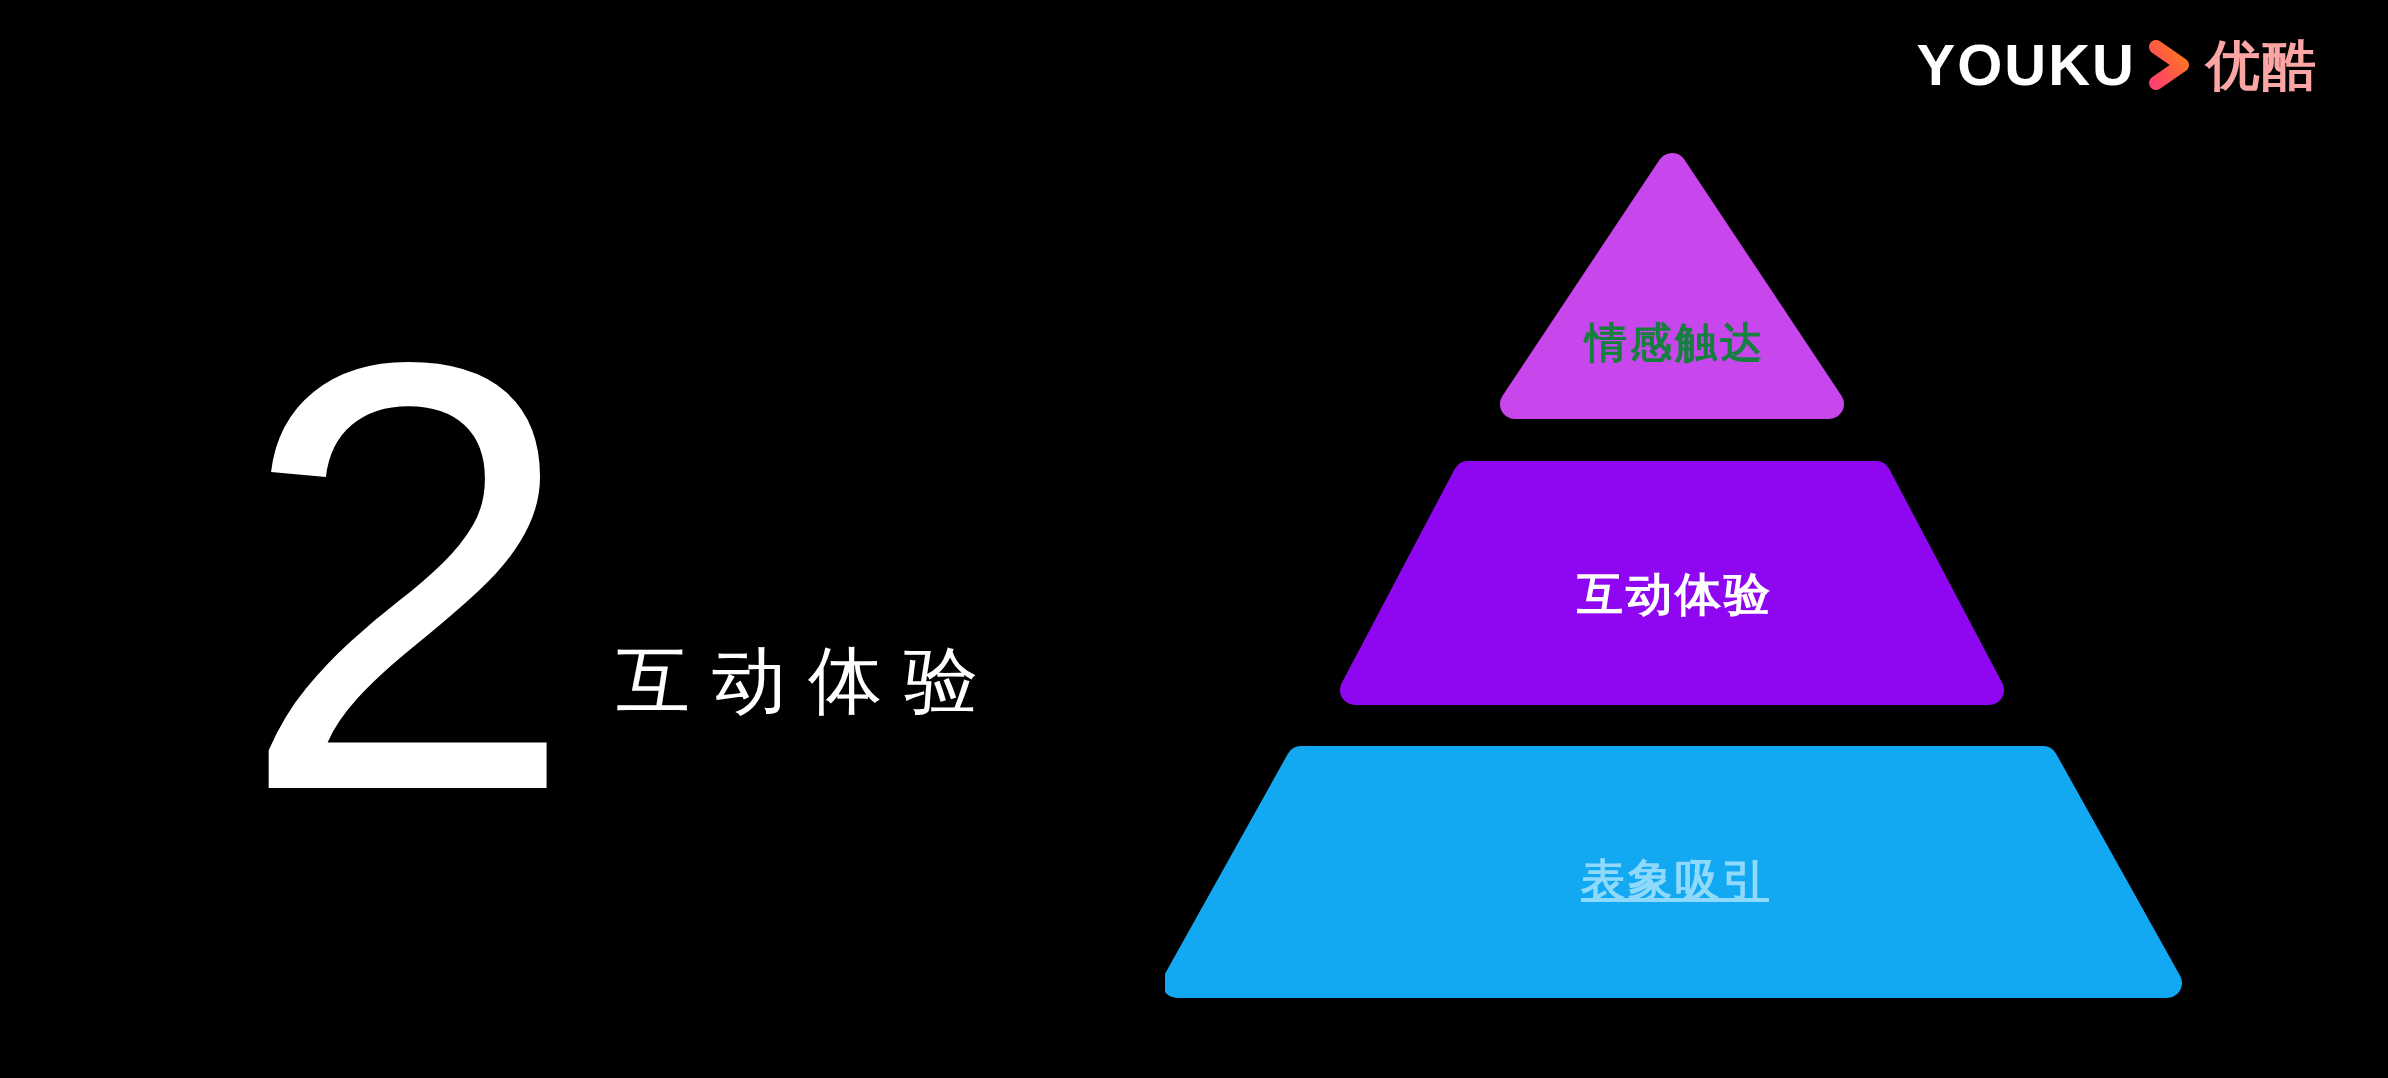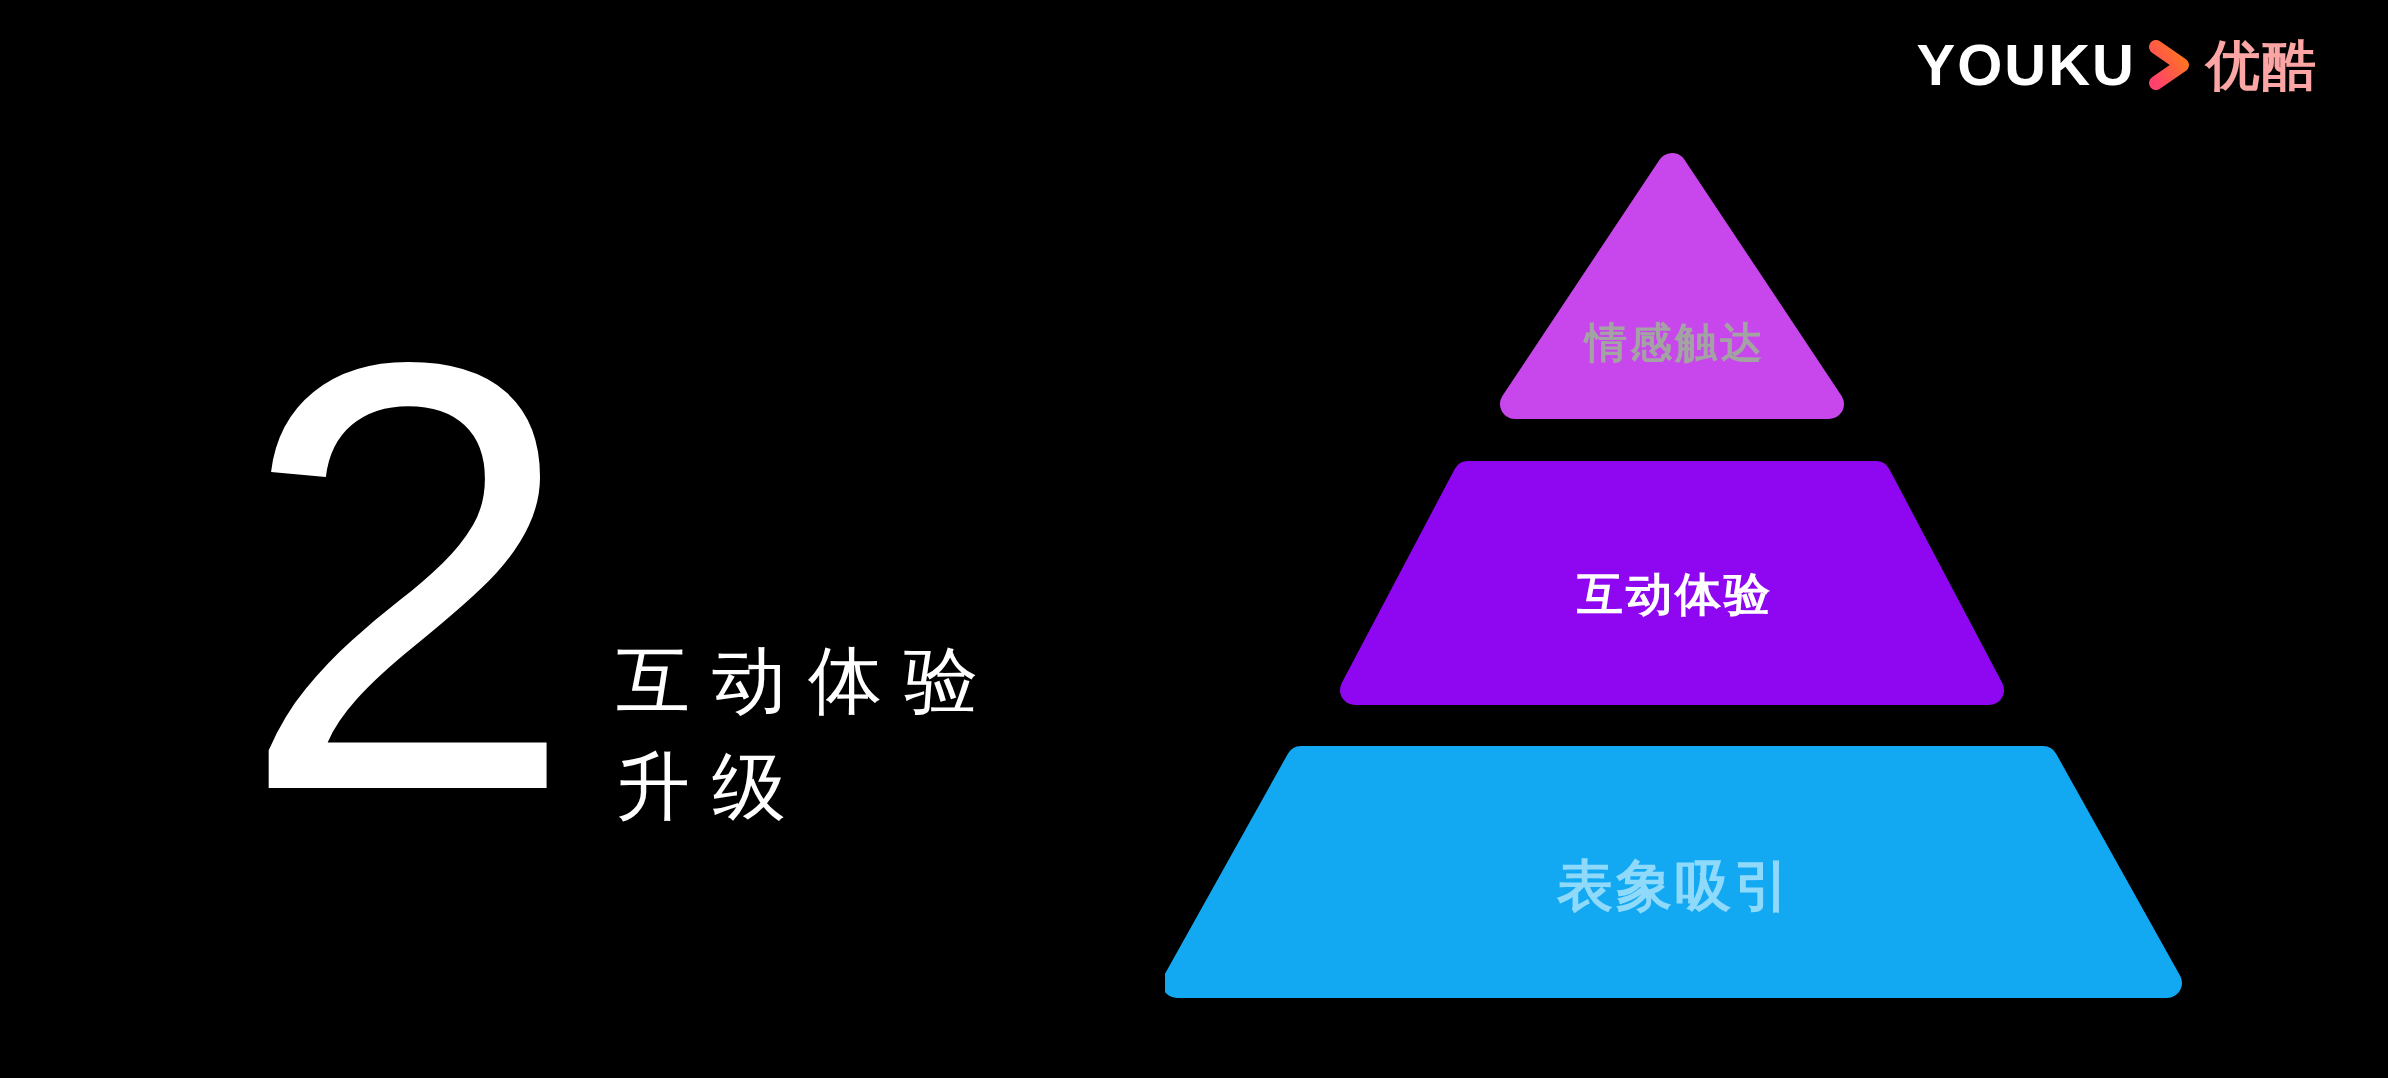--- a/index.html
+++ b/index.html
@@ -73,21 +73,21 @@
     position: absolute;
     left: 0;
     width: 100%;
     text-align: center;
     font-weight: 700;
     line-height: 1;
     letter-spacing: 3px;
   }
   .tier-label.t1 { top: 170px; font-size: 42px; }
   .tier-label.t2 { top: 419px; font-size: 46px; }
-  .tier-label.t3 { top: 706px; font-size: 56px; }
+  .tier-label.t3 { top: 706px; font-size: 44px; text-decoration: underline; }
 </style>
 </head>
 <body>
 
 <div class="stage">
 
   <div class="logo">
     <span class="logo-wordmark">YOUKU</span>
     <svg class="logo-arrow" viewBox="0 0 46 52">
       <defs>
@@ -98,28 +98,27 @@
       </defs>
       <path d="M 8 8 L 34 26 L 8 44" fill="none" stroke="url(#arrowGrad)" stroke-width="14" stroke-linecap="round" stroke-linejoin="round"></path>
     </svg>
     <span class="logo-cn">优酷</span>
   </div>
 
   <div class="big-number">2</div>
 
   <div class="section-title">
     <div>互动体验</div>
-    <div>升级</div>
   </div>
 
   <div class="pyramid">
     <svg viewBox="0 0 1020 850">
       <path d="M 507 16 L 350 252 L 664 252 Z" stroke-width="30" stroke-linejoin="round" fill="#c847ec" stroke="#c847ec"></path>
       <path d="M 303 324 L 711 324 L 824 538 L 190 538 Z" stroke-width="30" stroke-linejoin="round" fill="#8e07f0" stroke="#8e07f0"></path>
       <path d="M 136 609 L 878 609 L 1002 831 L 12 831 Z" stroke-width="30" stroke-linejoin="round" fill="#12a8f2" stroke="#12a8f2"></path>
     </svg>
 
-    <div class="tier-label t1" style="color: #a3a3a3;">情感触达</div>
+    <div class="tier-label t1" style="color: #15803d;">情感触达</div>
     <div class="tier-label t2" style="color: rgb(255, 255, 255);">互动体验</div>
     <div class="tier-label t3" style="color: rgb(143, 217, 251);">表象吸引</div>
   </div>
 
 </div>
 
 </body></html>

